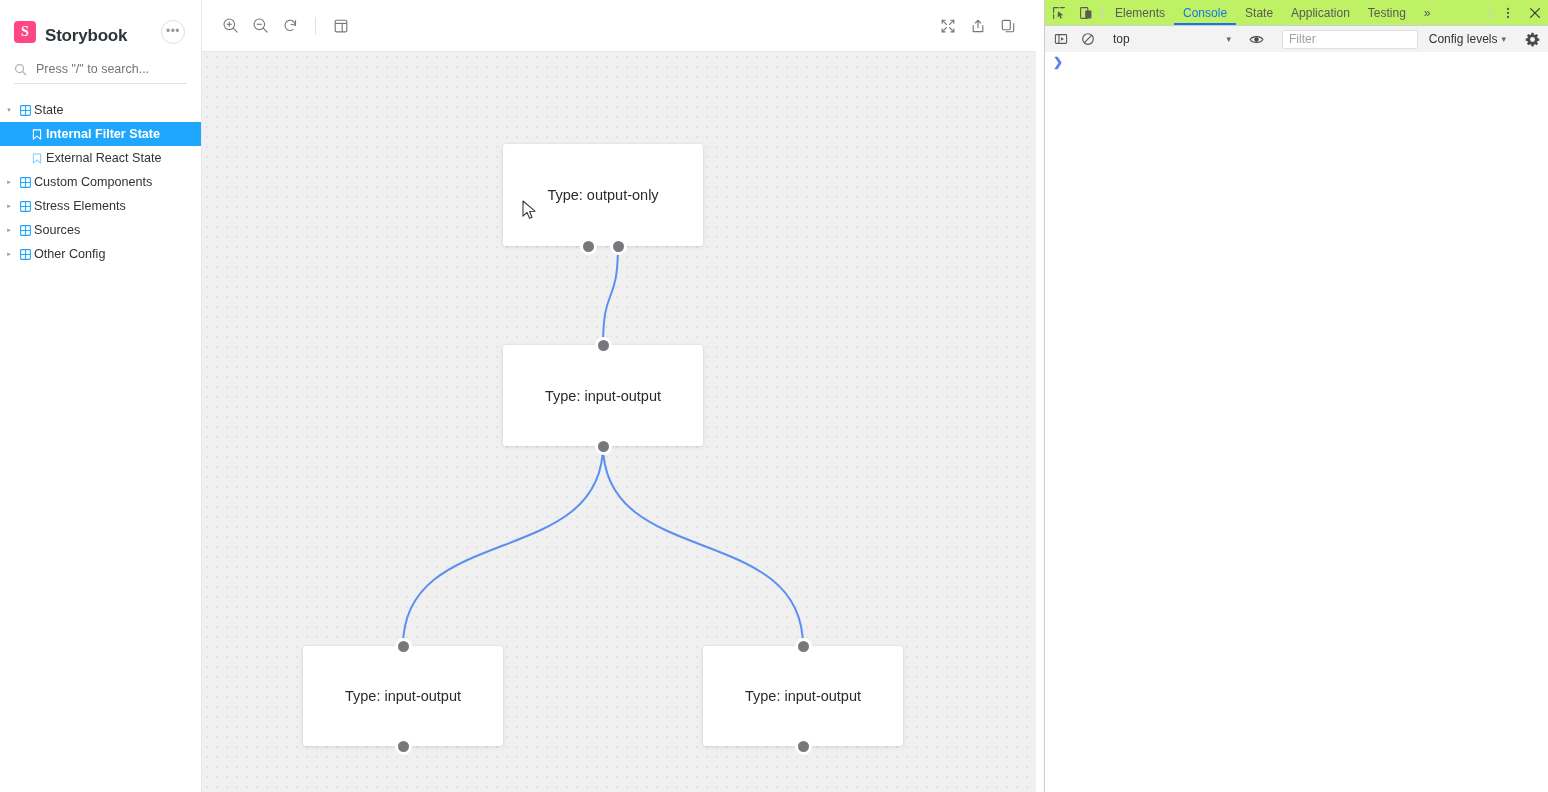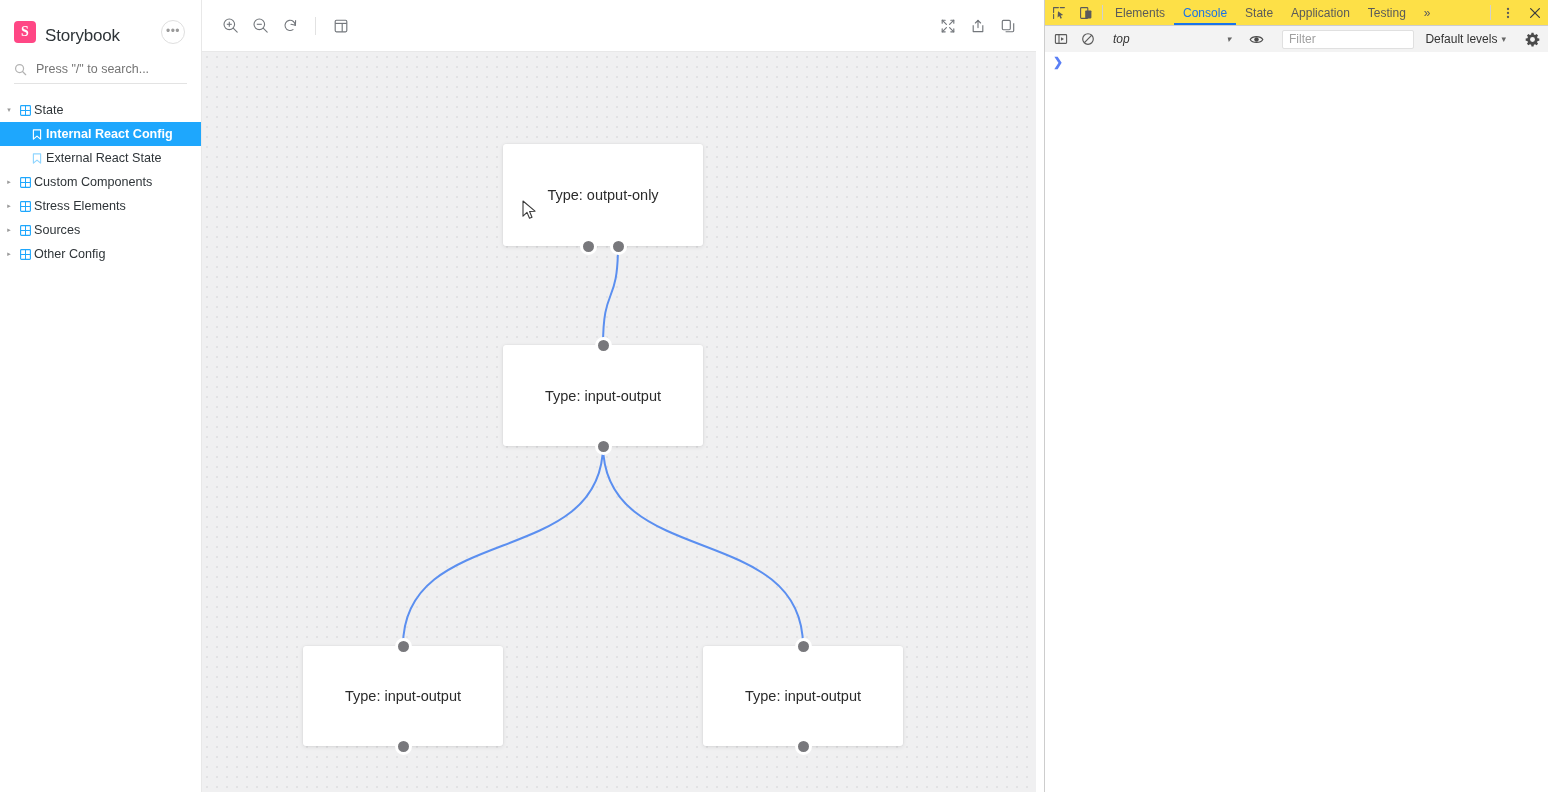--- a/index.html
+++ b/index.html
@@ -20,21 +20,21 @@
   .sb-brandrow{
     display:flex;align-items:center;justify-content:space-between;
     padding:18px 16px 0 14px;
   }
   .sb-brand{display:flex;align-items:center;gap:9px;}
   .sb-logo{
     width:22px;height:22px;border-radius:4px;background:#FF4785;
     color:#fff;font-weight:bold;font-size:14px;line-height:22px;
     text-align:center;font-family:"Liberation Serif",serif;
   }
-  .sb-brandname{font-size:17px;font-weight:normal;color:#2E3438;letter-spacing:-0.2px;margin-top:8px;}
+  .sb-brandname{font-size:17px;font-weight:bold;color:#2E3438;letter-spacing:-0.2px;margin-top:8px;}
   .sb-more{
     width:24px;height:24px;border-radius:50%;border:1px solid #dfdfdf;
     color:#9a9a9a;font-size:12px;line-height:21px;text-align:center;
     letter-spacing:0.5px;background:#fff;box-sizing:border-box;
   }
   .sb-search{
     margin:15px 14px 0 14px;display:flex;align-items:center;gap:7px;
     border-bottom:1px solid #e3e3e3;padding-bottom:6px;
   }
   .sb-search .sicon{width:13px;height:13px;flex:0 0 13px;}
@@ -98,40 +98,40 @@
   .cursor-arrow{position:absolute;pointer-events:none;}
 
   
   .devtools{
     position:absolute;left:1044px;top:0;width:504px;height:792px;
     background:#ffffff;border-left:1px solid #cdcdcd;box-sizing:border-box;
     font-size:12px;color:#5a5a5a;
   }
   .dt-tabrow{
     height:25px;display:flex;align-items:stretch;border-bottom:1px solid #cdcdcd;
-    background:#fde047;
+    background:#bef264;
   }
   .dt-iconbtn{
     width:27px;display:flex;align-items:center;justify-content:center;cursor:pointer;
   }
   .dt-vsep{width:1px;background:#d0d0d0;margin:5px 3px;}
   .dt-tab{
     display:flex;align-items:center;padding:0 9px;font-size:12px;color:#5a5a5a;
     cursor:pointer;white-space:nowrap;
   }
   .dt-tab.active{color:#1a73e8;box-shadow:inset 0 -2px 0 #1a73e8;}
   .dt-tabspacer{flex:1;}
   .dt-filterrow{
     height:26px;display:flex;align-items:center;border-bottom:1px solid #cdcdcd;
     background:#f3f3f3;padding:0 2px;
   }
   .dt-ctx{
     display:flex;align-items:center;justify-content:space-between;
     width:128px;height:19px;padding:0 5px;font-size:12px;color:#333;
-    box-sizing:border-box;cursor:pointer;font-style:italic;
+    box-sizing:border-box;cursor:pointer;
   }
   .dt-filter{
     flex:1;height:19px;background:#ffffff;border-radius:2px;margin:0 5px;
     display:flex;align-items:center;padding:8px 6px;box-sizing:border-box;
     border:1px solid #e0e0e0;
   }
   .dt-filter span{font-size:12px;color:#a0a0a0;}
   .dt-levels{
     display:flex;align-items:center;gap:4px;font-size:12px;color:#333;
     padding:0 6px;cursor:pointer;white-space:nowrap;
@@ -178,21 +178,21 @@
           </div>
           <div class="sb-label">State</div>
         </div>
         <div class="sb-row lvl1 selected">
           <div class="sb-caret"></div>
           <div class="sb-tico">
             <svg width="10" height="11" viewBox="0 0 10 11">
               <path d="M1.4 0.9 L8.6 0.9 L8.6 10.1 L5 7.1 L1.4 10.1 Z" fill="none" stroke="#ffffff" stroke-width="1.15" stroke-linejoin="round"></path>
             </svg>
           </div>
-          <div class="sb-label">Internal React Config</div>
+          <div class="sb-label">Internal Filter State</div>
         </div>
         <div class="sb-row lvl1">
           <div class="sb-caret"></div>
           <div class="sb-tico">
             <svg width="10" height="11" viewBox="0 0 10 11">
               <path d="M1.4 0.9 L8.6 0.9 L8.6 10.1 L5 7.1 L1.4 10.1 Z" fill="none" stroke="#8fd5ff" stroke-width="1.15" stroke-linejoin="round"></path>
             </svg>
           </div>
           <div class="sb-label">External React State</div>
         </div>
@@ -404,21 +404,21 @@
         <svg width="15" height="15" viewBox="0 0 15 15">
           <path d="M1.2 7.5 C3.4 3.6 11.6 3.6 13.8 7.5 C11.6 11.4 3.4 11.4 1.2 7.5 Z" fill="none" stroke="#4a4a4a" stroke-width="1.15"></path>
           <circle cx="7.5" cy="7.5" r="2.25" fill="#4a4a4a"></circle>
         </svg>
       </div>
       <div class="dt-vsep"></div>
       <div class="dt-filter">
         <span>Filter</span>
       </div>
       <div class="dt-levels">
-        <span>Default levels</span>
+        <span>Config levels</span>
         <span style="font-size:9px;color:#666">▾</span>
       </div>
       <div class="dt-vsep"></div>
       <div class="dt-iconbtn">
         <svg width="15" height="15" viewBox="0 0 16 16">
           <path d="M8 5.0 A3.0 3.0 0 1 0 8 11 A3.0 3.0 0 1 0 8 5.0 Z M8 6.5 A1.5 1.5 0 1 1 8 9.5 A1.5 1.5 0 1 1 8 6.5 Z" fill="#4a4a4a"></path>
           <path d="M6.9 0.9 h2.2 l0.35 1.85 1.35 0.56 1.55 -1.05 1.55 1.55 -1.05 1.55 0.56 1.35 1.85 0.35 v2.2 l-1.85 0.35 -0.56 1.35 1.05 1.55 -1.55 1.55 -1.55 -1.05 -1.35 0.56 -0.35 1.85 h-2.2 l-0.35 -1.85 -1.35 -0.56 -1.55 1.05 -1.55 -1.55 1.05 -1.55 -0.56 -1.35 -1.85 -0.35 v-2.2 l1.85 -0.35 0.56 -1.35 -1.05 -1.55 1.55 -1.55 1.55 1.05 1.35 -0.56 Z" fill="#4a4a4a"></path>
           <circle cx="8" cy="8" r="2.6" fill="#f3f3f3"></circle>
         </svg>
       </div>

